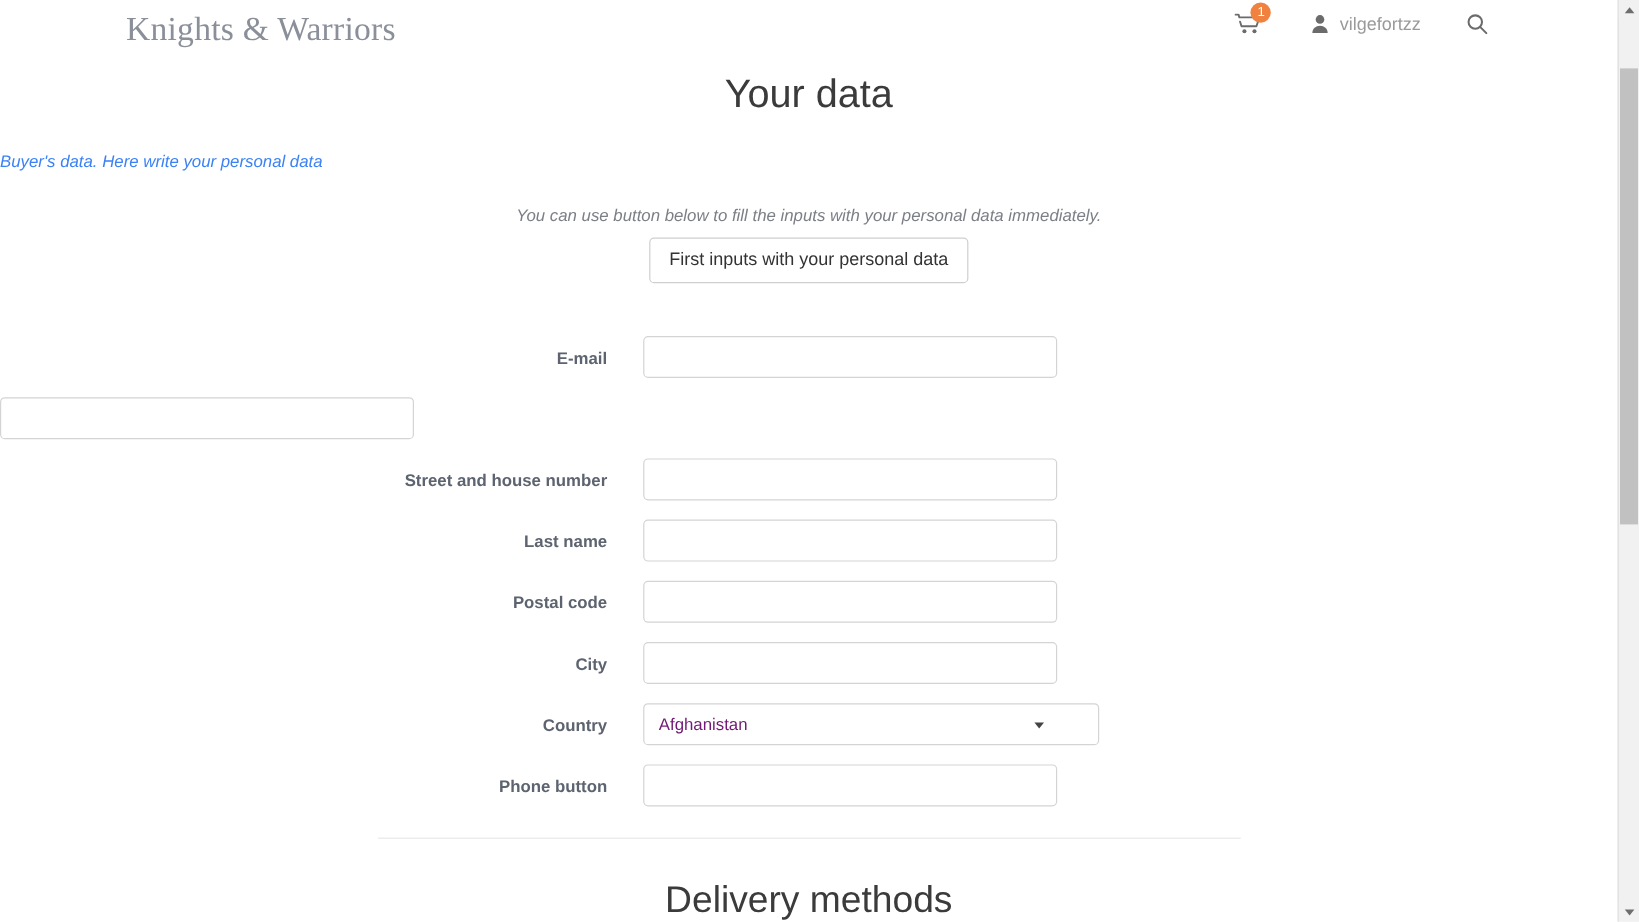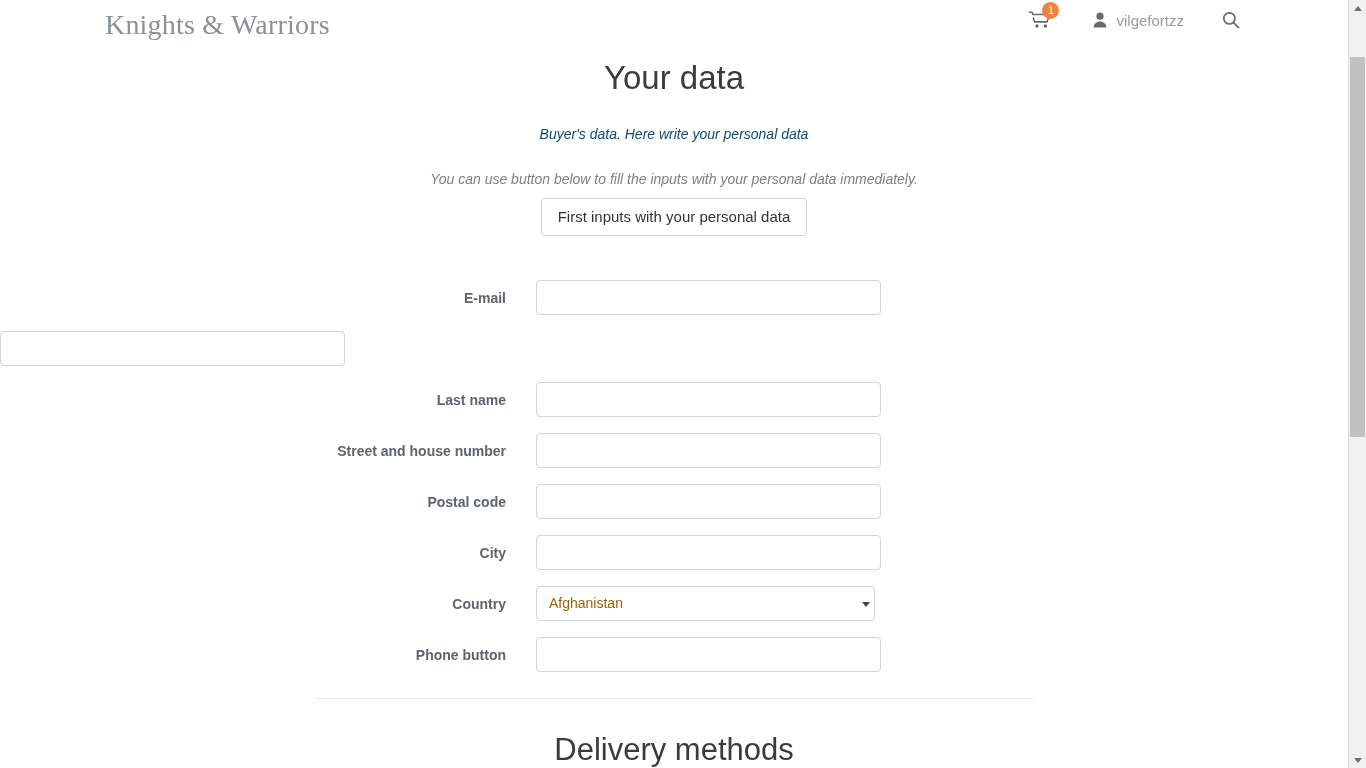--- a/index.html
+++ b/index.html
@@ -122,25 +122,25 @@
     font-size: 33px;
     font-weight: 400;
     line-height: 44px;
     color: #3b3b3b;
     font-family: "Liberation Sans", sans-serif;
   }
 
   .lead-note {
     margin: 0;
     padding-top: 24px;
-    text-align: center;
+    text-align: left;
     font-style: italic;
     font-size: 14px;
     line-height: 20px;
-    color: #0c4a6e;
+    color: #3b82f6;
   }
 
   .hint-note {
     margin: 0;
     padding-top: 25px;
     text-align: center;
     font-style: italic;
     font-size: 14px;
     line-height: 20px;
     color: #7b7f86;
@@ -201,26 +201,26 @@
     font-family: "Liberation Sans", sans-serif;
     outline: none;
   }
 
   .select-wrap {
     position: relative;
     width: 345px;
     height: 35px;
   }
   .select-wrap .form-control {
-    width: 339px;
+    width: 380px;
     appearance: none;
     -webkit-appearance: none;
     -moz-appearance: none;
     padding-right: 32px;
-    color: #a16207;
+    color: #701a75;
   }
   .select-arrow {
     position: absolute;
     right: 11px;
     top: 50%;
     margin-top: -2px;
     width: 0;
     height: 0;
     border-left: 4px solid transparent;
     border-right: 4px solid transparent;
@@ -357,26 +357,26 @@
         <div class="form-row">
           <label class="form-label">E-mail</label>
           <input class="form-control" type="text" value="" style="">
         </div>
 
         <div class="form-row">
           <input class="form-control" type="text" value="" style="">
         </div>
 
         <div class="form-row">
+          <label class="form-label">Street and house number</label>
+          <input class="form-control" type="text" value="" style="">
+        </div>
+
+        <div class="form-row">
           <label class="form-label">Last name</label>
-          <input class="form-control" type="text" value="" style="">
-        </div>
-
-        <div class="form-row">
-          <label class="form-label">Street and house number</label>
           <input class="form-control" type="text" value="" style="">
         </div>
 
         <div class="form-row">
           <label class="form-label">Postal code</label>
           <input class="form-control" type="text" value="" style="">
         </div>
 
         <div class="form-row">
           <label class="form-label">City</label>

